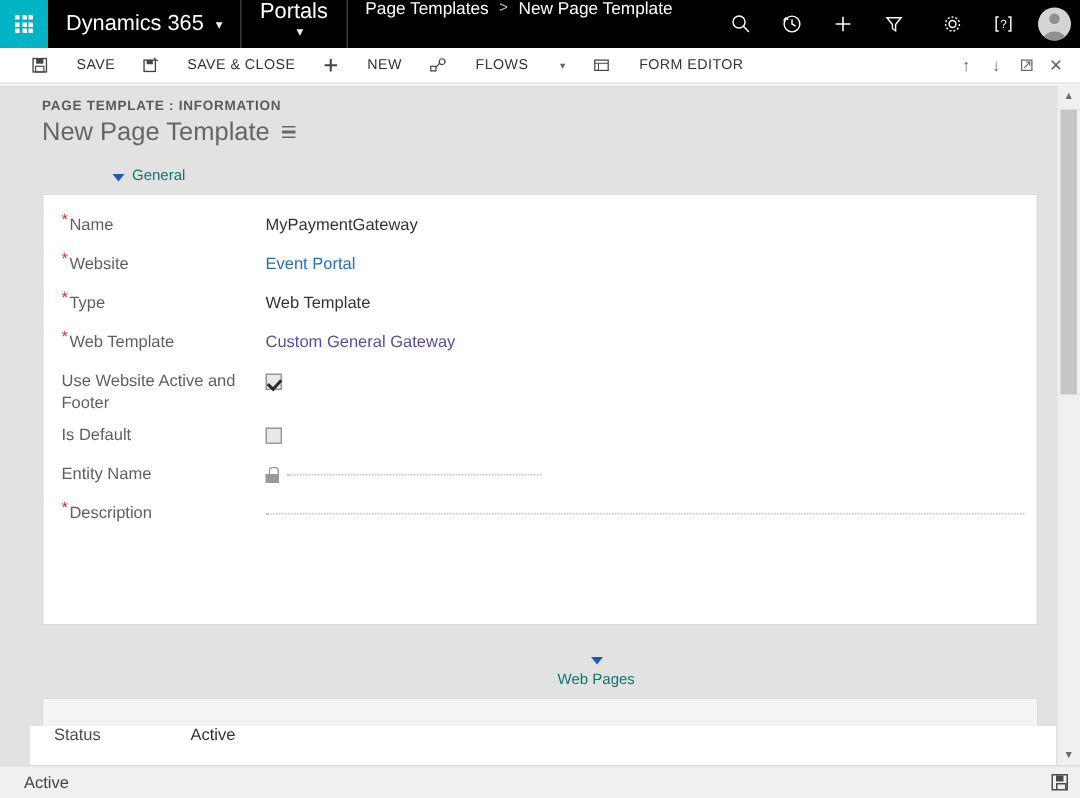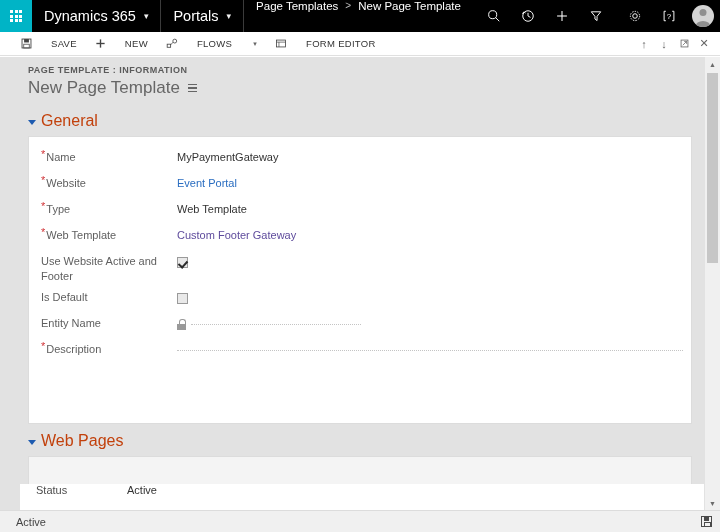--- a/index.html
+++ b/index.html
@@ -25,21 +25,21 @@
     display: grid; grid-template-columns: repeat(3, 3px); grid-template-rows: repeat(3, 3px);
     gap: 1.5px;
   }
   .waffle-grid i { background: #ffffff; width: 3px; height: 3px; display: block; }
   .nav-brand {
     display: flex; align-items: center; padding: 0 12px; font-size: 14.5px;
     border-right: 1px solid #3b3b3b; cursor: pointer; white-space: nowrap;
   }
   .nav-app {
     display: flex; align-items: center; padding: 0 12px; font-size: 14.5px;
-    border-right: 1px solid #3b3b3b; cursor: pointer; white-space: nowrap;
+    border-right: 1px solid #3b3b3b; cursor: pointer; white-space: nowrap; flex-direction: column;
   }
   .chev { margin-left: 8px; font-size: 9px; opacity: .95; }
   .breadcrumb {
     display: flex; padding: 0 12px; font-size: 11.5px; gap: 7px;
   }
   .bc-sep { color: #bdbdbd; font-size: 10px; }
   .bc-item { cursor: pointer; }
   .bc-current { cursor: default; }
   .topnav-spacer { flex: 1; }
   .nav-icons { display: flex; align-items: center; }
@@ -97,21 +97,21 @@
   .title-menu i:nth-child(2) { width: 9px; }
   .title-menu i:nth-child(3) { width: 9px; }
 
   .scrollarea {
     position: absolute; top: 47px; left: 0; right: 0; bottom: 0;
     overflow: hidden; background: #e2e2e2;
   }
 
   .section-head {
     display: flex; align-items: center; gap: 5px; padding: 8px 0 6px 28px;
-    color: #c2410c; font-size: 16px; cursor: pointer;
+    color: #0f766e; font-size: 10px; cursor: pointer; margin-left: 47px;
   }
   .tri {
     width: 0; height: 0; border-left: 4px solid transparent; border-right: 4px solid transparent;
     border-top: 5px solid #1e5bb0; margin-top: 2px;
   }
 
   .card {
     margin: 0 28px 0 28px; background: #ffffff; border: 1px solid #dcdcdc;
     padding: 10px 0 14px 0;
   }
@@ -307,20 +307,28 @@
 </div>
 
 <div class="cmdbar">
   <div class="cmd">
     <svg width="11" height="11" viewBox="0 0 16 16">
         <rect x="1.5" y="1.5" width="13" height="13" fill="none" stroke="#444" stroke-width="1.3"></rect>
         <rect x="4.5" y="1.5" width="7" height="5" fill="#444"></rect>
         <rect x="4" y="9" width="8" height="5.5" fill="none" stroke="#444" stroke-width="1.1"></rect>
       </svg>
     <span>SAVE</span>
+  </div>
+  <div class="cmd">
+    <svg width="11" height="11" viewBox="0 0 16 16">
+        <rect x="1.5" y="3" width="11" height="11" fill="none" stroke="#444" stroke-width="1.3"></rect>
+        <rect x="4" y="3" width="6" height="4" fill="#444"></rect>
+        <line x1="11" y1="1" x2="15" y2="4" stroke="#444" stroke-width="1.1"></line>
+      </svg>
+    <span>SAVE &amp; CLOSE</span>
   </div>
   <div class="cmd">
     <svg width="11" height="11" viewBox="0 0 16 16">
         <line x1="8" y1="2" x2="8" y2="14" stroke="#444" stroke-width="2"></line>
         <line x1="2" y1="8" x2="14" y2="8" stroke="#444" stroke-width="2"></line>
       </svg>
     <span>NEW</span>
   </div>
   <div class="cmd">
     <svg width="12" height="11" viewBox="0 0 16 16">
@@ -402,21 +410,21 @@
         </div>
         <div class="field-value">Web Template</div>
       </div>
 
       <div class="field-row">
         <div class="field-label">
           <span class="req">*</span>
           <span>Web Template</span>
         </div>
         <div class="field-value">
-          <span class="link-purple">Custom Footer Gateway</span>
+          <span class="link-purple">Custom General Gateway</span>
         </div>
       </div>
 
       <div class="field-row">
         <div class="field-label">
           <span>Use Website Active and Footer</span>
         </div>
         <div class="field-value">
           <span class="cbx checked"></span>
         </div>
@@ -446,21 +454,21 @@
           <span>Description</span>
         </div>
         <div class="field-value" style="padding-right:8px;">
           <span class="dotted-line dl-long"></span>
         </div>
       </div>
 
       <div style="height:44px;"></div>
     </div>
 
-    <div class="section-head" style="padding-top:8px;">
+    <div class="section-head" style="padding-top:19px;flex-direction:column;">
       <span class="tri"></span>
       <span>Web Pages</span>
     </div>
 
     <div class="grid-card">
       <div class="grid-toolbar"></div>
       <div class="grid-search">
         <input type="text" placeholder="Search for records" style="">
         <span class="srch-glyph">
           <svg width="11" height="11" viewBox="0 0 16 16">

